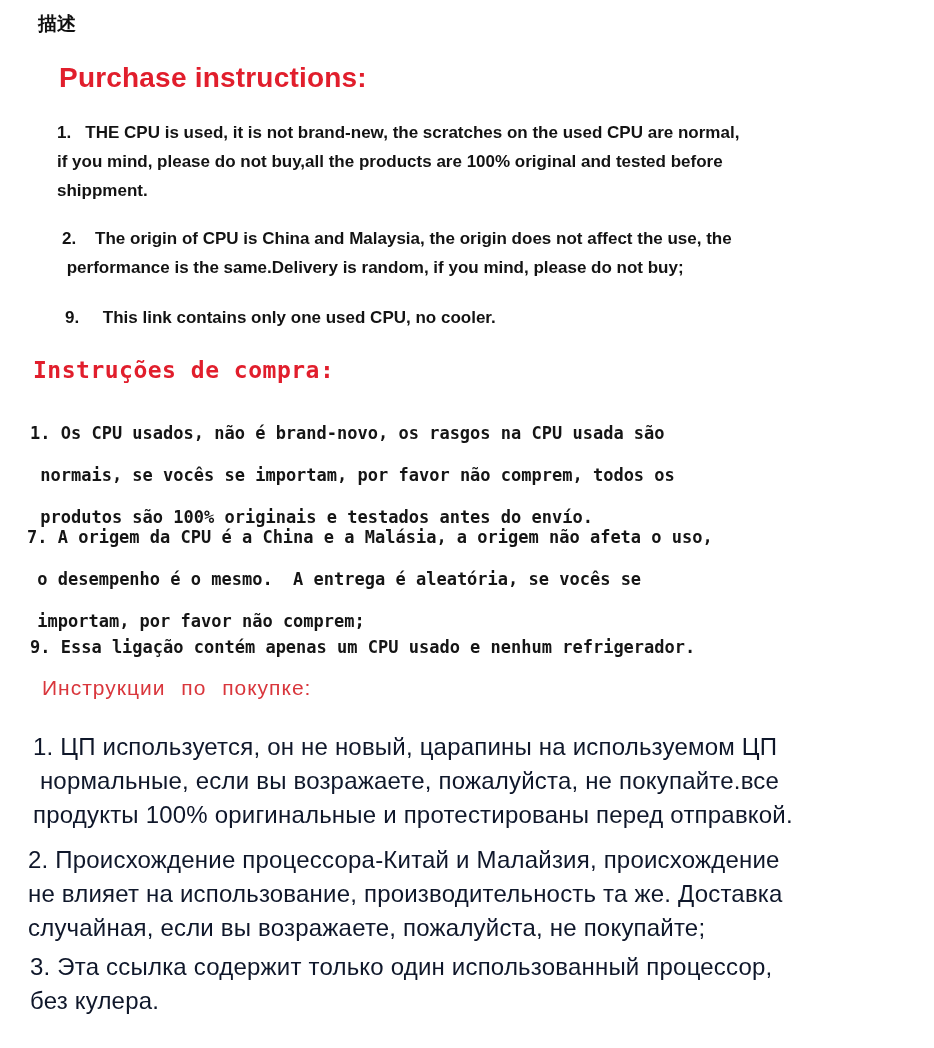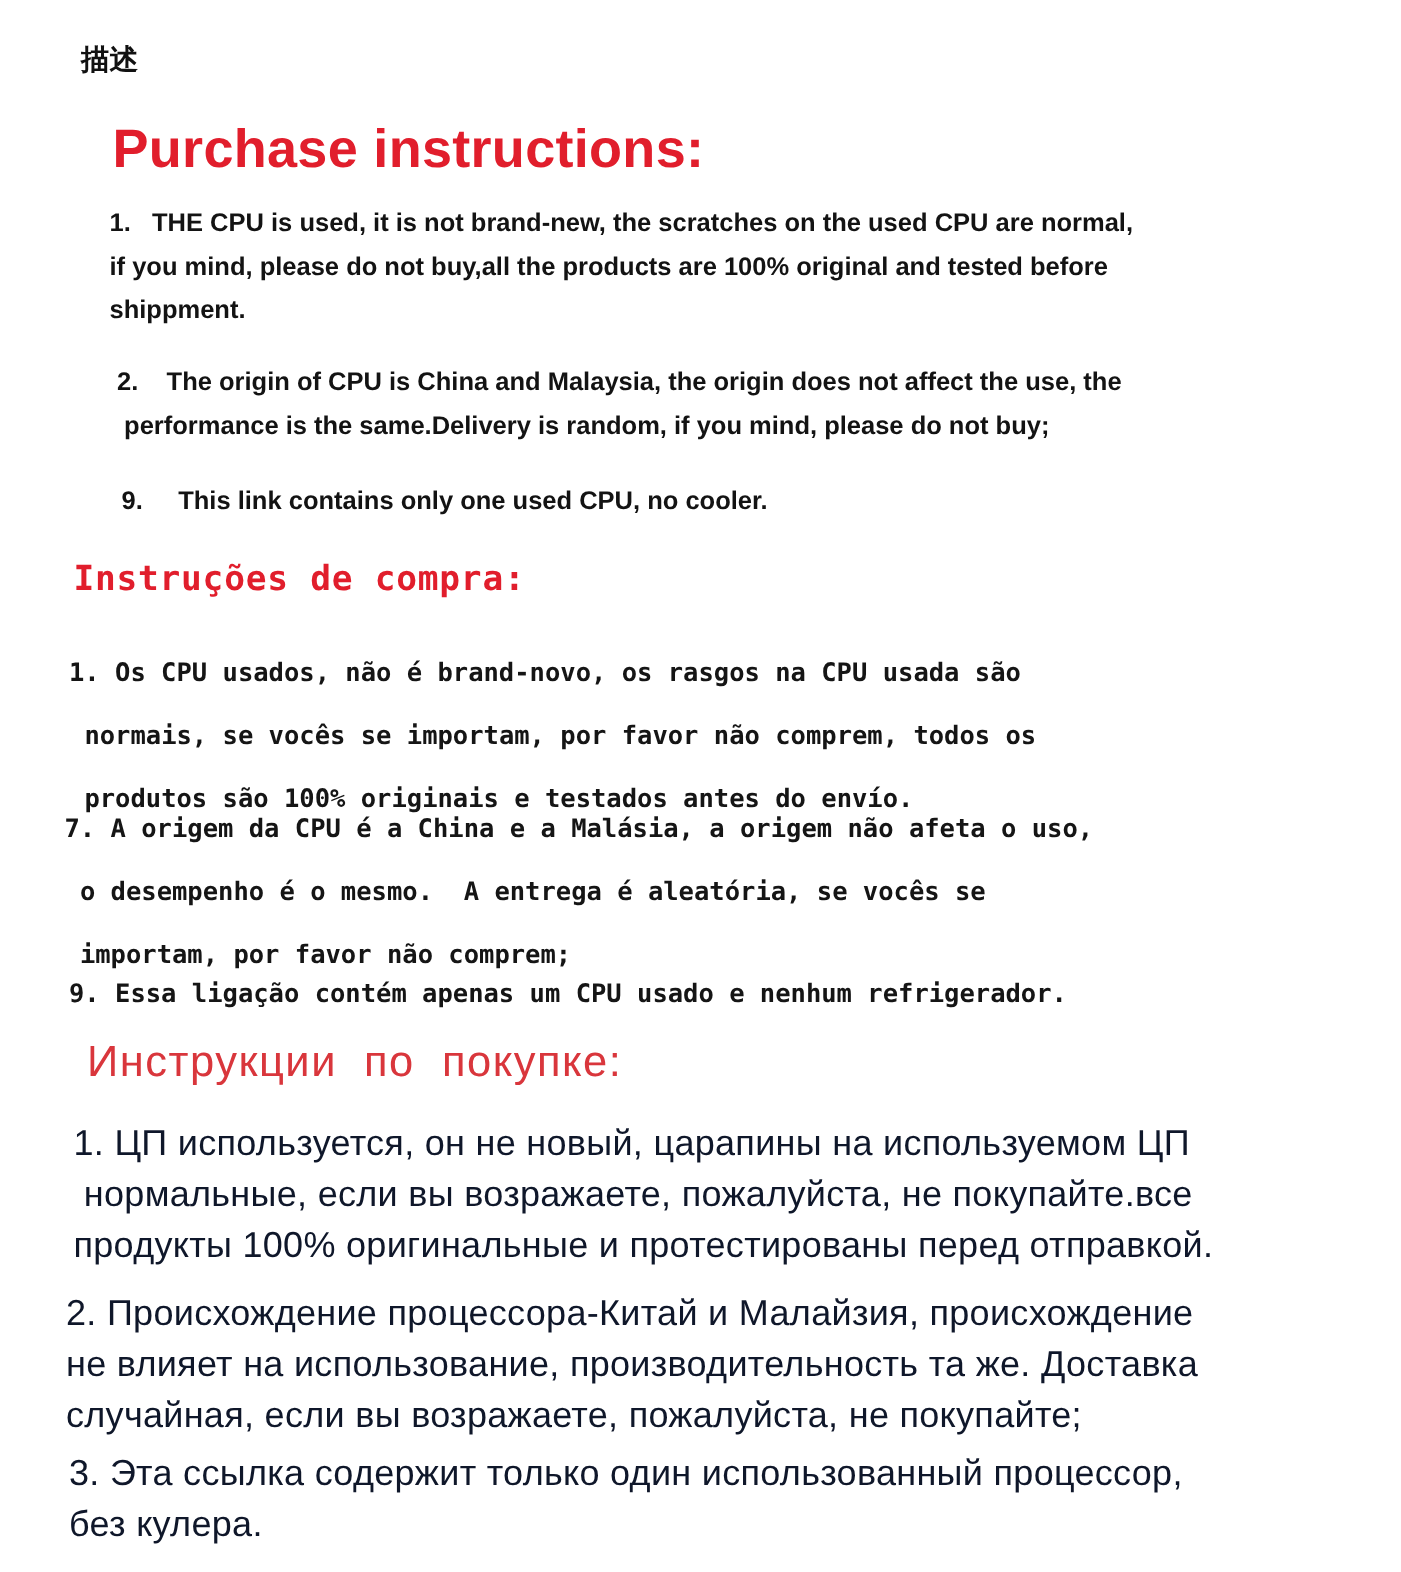--- a/index.html
+++ b/index.html
@@ -7,34 +7,34 @@
     padding: 0;
     background: #ffffff;
   }
   body {
     width: 934px;
     height: 1048px;
     position: relative;
     overflow: hidden;
     font-family: "Liberation Sans", sans-serif;
   }
-  .abs { position: absolute; margin: 16px; }
+  .abs { position: absolute; margin: 0; }
 
   
   .tab-label {
     font-family: "Liberation Sans", sans-serif;
     font-size: 19px;
     font-weight: 700;
     color: #111111;
   }
 
   
   .en-heading {
     font-family: "Liberation Sans", sans-serif;
-    font-size: 36px;
+    font-size: 28px;
     font-weight: 700;
     letter-spacing: 0.2px;
   }
   .en-para {
     font-family: "Liberation Sans", sans-serif;
     font-size: 17px;
     font-weight: 700;
     color: #131313;
     line-height: 29px;
     white-space: pre-wrap;
@@ -54,21 +54,21 @@
     font-weight: 700;
     color: #151515;
     line-height: 42px;
     white-space: pre-wrap;
     width: 860px;
   }
 
   
   .ru-heading {
     font-family: "Liberation Sans", sans-serif;
-    font-size: 29px;
+    font-size: 21px;
     font-weight: 400;
     letter-spacing: 1px;
     word-spacing: 9px;
   }
   .ru-para {
     font-family: "Liberation Sans", sans-serif;
     font-size: 24px;
     font-weight: 400;
     color: #0f172a;
     line-height: 34px;

